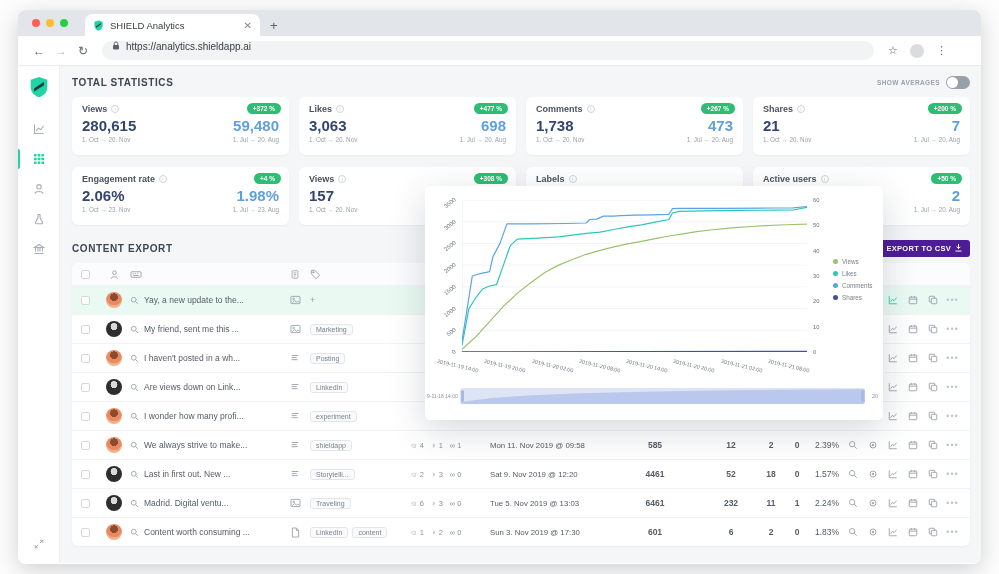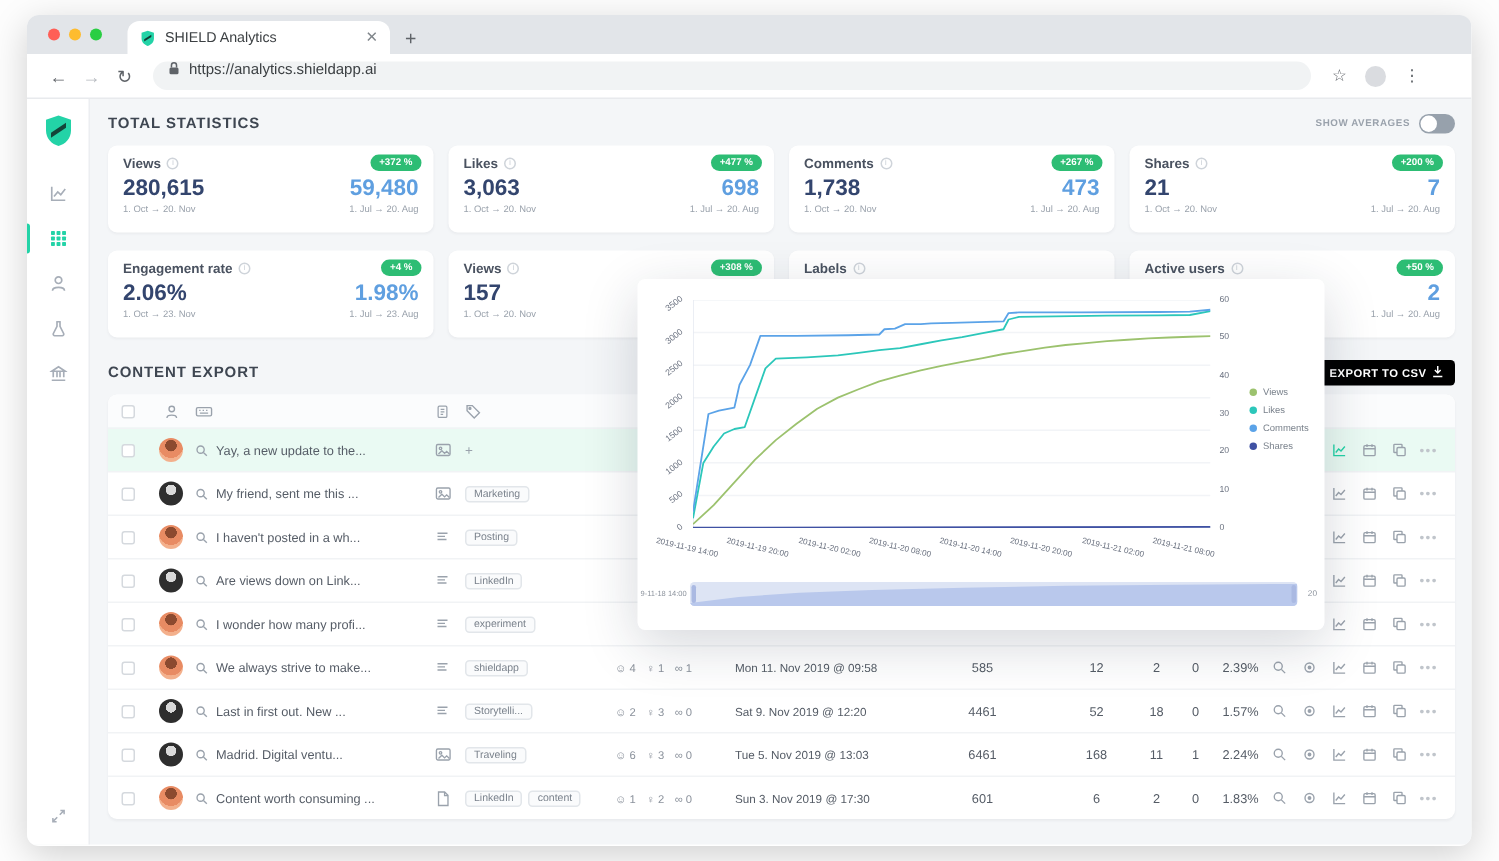--- a/index.html
+++ b/index.html
@@ -54,37 +54,37 @@
   .badge { position:absolute; right:8px; top:6px; background:#2dbd74; color:#fff; font-size:6.5px; font-weight:bold;
            padding:2px 6px; border-radius:8px; }
   .badge:empty { display:none; }
   .card-values { display:flex; justify-content:space-between; align-items:flex-end; margin-top:3px; }
   .val-primary { font-size:15px; font-weight:bold; color:#33456e; }
   .val-secondary { font-size:15px; font-weight:bold; color:#5f9fe0; }
   .card-ranges { display:flex; justify-content:space-between; margin-top:2px; }
   .range { font-size:6.3px; color:#9aa2ac; }
   
   .table-head { display:flex; align-items:center; justify-content:space-between; height:18px; margin-bottom:6px; }
-  .export-btn { background:#000000; border:none; color:#fff; font-weight:bold; font-size:7.5px; letter-spacing:.3px;
+  .export-btn { background:#4c1d95; border:none; color:#fff; font-weight:bold; font-size:7.5px; letter-spacing:.3px;
                 padding:4px 8px; border-radius:3px; display:flex; align-items:flex-start; gap:4px; }
   .ctable { background:#fff; border-radius:6px; box-shadow:0 1px 2px rgba(30,40,60,.05); overflow:hidden; }
   .trow { display:grid; grid-template-columns:26px 32px 150px 30px 100px 80px 115px 100px 52px 28px 24px 36px 1fr;
           align-items:center; height:29px; border-top:1px solid #f1f3f5; font-size:8.5px; color:#555c66; }
   .trow.headr { height:22px; border-top:none; background:#fbfcfd; color:#9aa2ac; }
   .trow.active { background:#eafaf3; }
   .cb { width:9px; height:9px; border:1px solid #d5d9de; border-radius:2px; background:#fff; margin-left:9px; }
   .avatar { width:16px; height:16px; border-radius:50%; }
   .avatar.orange { background:radial-gradient(circle at 50% 32%, #8c4a2f 0 28%, #e88b63 29% 60%, #f3b08c 61%); }
   .avatar.dark { background:radial-gradient(circle at 50% 35%, #d9d9d9 0 26%, #2e2e2e 27%); }
   .title-cell { display:flex; align-items:center; gap:5px; overflow:hidden; white-space:nowrap; }
   .chips { display:flex; gap:4px; align-items:center; }
   .chip { border:1px solid #e2e6ea; background:#fafbfc; color:#7a828c; font-size:7px; padding:1px 5px; border-radius:3px; white-space:nowrap; }
   .addlbl { color:#9aa2ac; font-size:9px; }
   .counts { color:#8b929c; font-size:7.5px; display:flex; gap:7px; }
-  .num { text-align:center; }
+  .num { text-align:center;font-weight:bold; }
   .datec { font-size:7.8px; }
   .engc { text-align:center; }
   .actions { display:flex; gap:5px; justify-content:flex-end; padding-right:10px; color:#9aa2ac; align-items:center; }
   .act { width:15px; height:15px; display:flex; align-items:center; justify-content:center; border-radius:50%; }
   .act.hl { color:#23d3a7; }
   .act.more { font-size:9px; letter-spacing:1px; color:#c0c5cb; }
   .ticon { color:#9aa2ac; display:flex; justify-content:center; }
   .hic { color:#9aa2ac; display:flex; }
   
   .overlay { position:absolute; left:407px; top:176px; width:458px; height:234px; background:#fff; border-radius:5px;
@@ -777,21 +777,21 @@
                 <div class="chips">
                   <span class="chip">Traveling</span>
                 </div>
                 <div class="counts">
                   <span>☺ 6</span>
                   <span>♀ 3</span>
                   <span>∞ 0</span>
                 </div>
                 <div class="datec">Tue 5. Nov 2019 @ 13:03</div>
                 <div class="num">6461</div>
-                <div class="num">168</div>
+                <div class="num">232</div>
                 <div class="num">11</div>
                 <div class="num">1</div>
                 <div class="engc">2.24%</div>
                 <div class="actions">
                   <span class="act">
                     <svg width="10" height="10" viewBox="0 0 12 12" fill="none" stroke="currentColor" stroke-width="1.1">
                       <circle cx="5" cy="5" r="3.2"></circle>
                       <path d="M7.5 7.5 L10.5 10.5"></path>
                     </svg>
                   </span>

